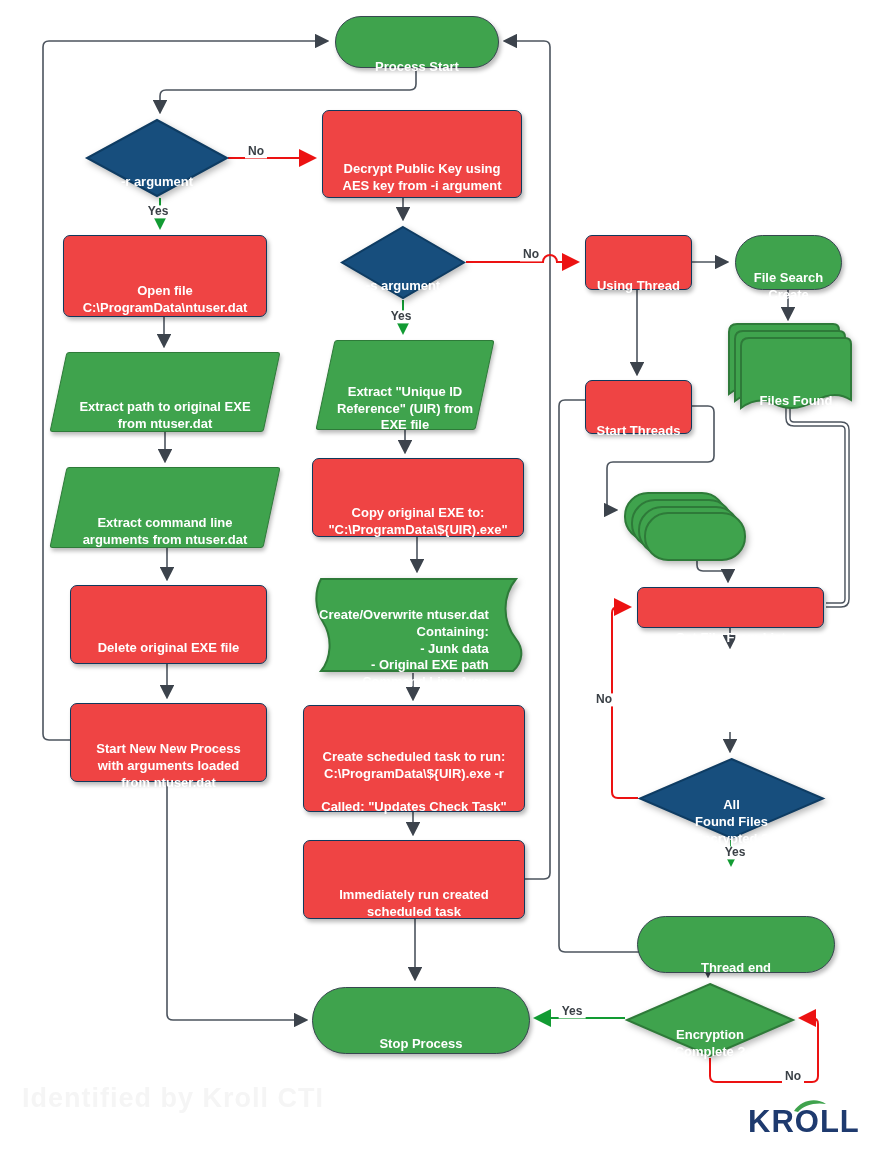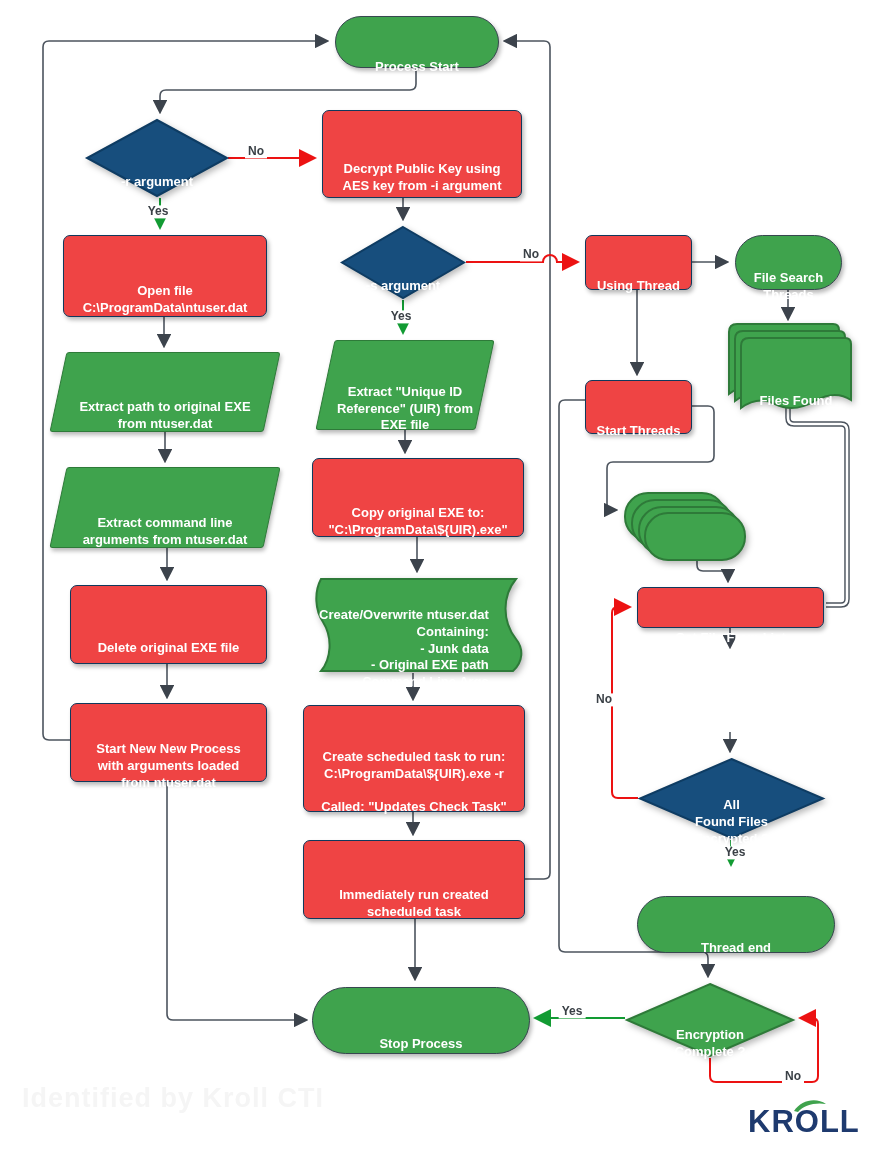--- a/index.html
+++ b/index.html
@@ -184,21 +184,21 @@
     <div class="node-label">Immediately run created
 scheduled task</div>
   </div>
 
   <div class="node rect" style="left:585px;top:235px;width:105px;height:53px">
     <div class="node-label">Using Thread</div>
   </div>
 
   <div class="node stadium" style="left:735px;top:235px;width:105px;height:53px">
     <div class="node-label">File Search
-Threads</div>
+Create</div>
   </div>
 
   <div class="node" style="left:728px;top:322px;width:124px;height:92px">
     <svg class="shape" width="124" height="92">
       <g>
         <path class="fill-green" d="M 8,2 L 104,2 Q 110,2 110,8 L 110,64 C 98,56 86,58 74,65 C 60,73 46,74 34,68 C 22,62 11,64 0,72 L 0,10 Q 0,2 8,2 Z" transform="translate(1,0)"></path>
         <path class="fill-green" d="M 8,2 L 104,2 Q 110,2 110,8 L 110,64 C 98,56 86,58 74,65 C 60,73 46,74 34,68 C 22,62 11,64 0,72 L 0,10 Q 0,2 8,2 Z" transform="translate(7,7)"></path>
         <path class="fill-green" d="M 8,2 L 104,2 Q 110,2 110,8 L 110,64 C 98,56 86,58 74,65 C 60,73 46,74 34,68 C 22,62 11,64 0,72 L 0,10 Q 0,2 8,2 Z" transform="translate(13,14)"></path>
       </g>
     </svg>
@@ -227,21 +227,21 @@
 
   <div class="node" style="left:638px;top:757px;width:187px;height:83px">
     <svg class="shape" width="187" height="83">
       <polygon class="fill-blue" points="93.5,2 185,41.5 93.5,81 2,41.5"></polygon>
     </svg>
     <div class="node-label">All
 Found Files
 Encrypted ?</div>
   </div>
 
-  <div class="node stadium" style="left:637px;top:896px;width:196px;height:55px">
+  <div class="node stadium" style="left:637px;top:916px;width:196px;height:55px">
     <div class="node-label">Thread end</div>
   </div>
 
   <div class="node" style="left:625px;top:982px;width:170px;height:76px">
     <svg class="shape" width="170" height="76">
       <polygon class="fill-green" points="85,2 168,38 85,74 2,38"></polygon>
     </svg>
     <div class="node-label">Encryption
 Complete ?</div>
   </div>

